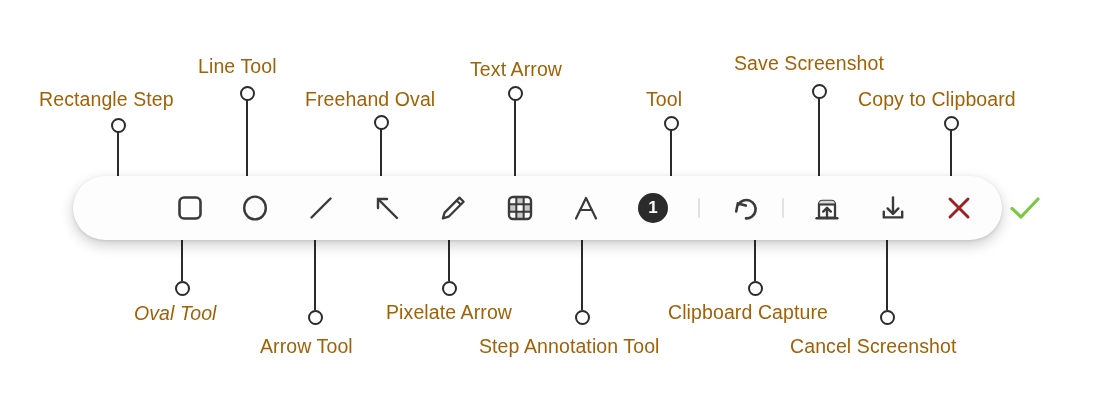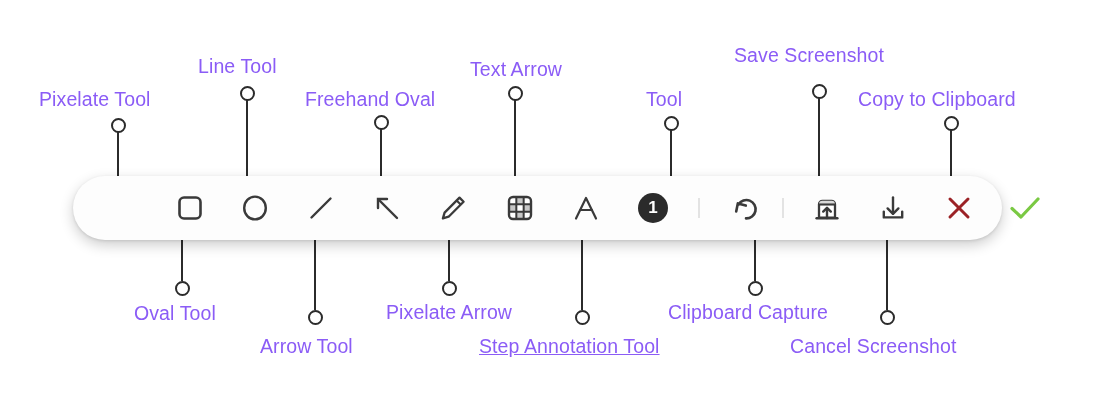--- a/index.html
+++ b/index.html
@@ -37,21 +37,21 @@
     border: 2px solid #2b2b2b;
     border-radius: 50%;
     background: #ffffff;
     box-sizing: border-box;
     left: -6.5px;
   }
   
   .callout-label {
     position: absolute;
     font-size: 19.5px;
-    color: #8b5cf6;
+    color: #a16207;
     white-space: nowrap;
     letter-spacing: 0.1px;
     line-height: 1;
   }
   
   #toolbar {
     position: absolute;
     left: 73px;
     top: 176px;
     width: 929px;
@@ -101,21 +101,21 @@
 </head>
 <body>
 
 <div id="stage">
 
   <div id="callout-layer">
       <div class="leader" style="left: 117px; top: 131px;">
         <div class="stem" style="height: 45px; top: 0px;"></div>
         <div class="knob" style="top: -13px;"></div>
       </div>
-      <div class="callout-label" style="left: 39px; top: 90px;">Pixelate Tool</div>
+      <div class="callout-label" style="left: 39px; top: 90px;">Rectangle Step</div>
       <div class="leader" style="left: 246px; top: 99px;">
         <div class="stem" style="height: 77px; top: 0px;"></div>
         <div class="knob" style="top: -13px;"></div>
       </div>
       <div class="callout-label" style="left: 198px; top: 57px;">Line Tool</div>
       <div class="leader" style="left: 380px; top: 128px;">
         <div class="stem" style="height: 48px; top: 0px;"></div>
         <div class="knob" style="top: -13px;"></div>
       </div>
       <div class="callout-label" style="left: 305px; top: 90px;">Freehand Oval</div>
@@ -126,46 +126,46 @@
       <div class="callout-label" style="left: 470px; top: 60px;">Text Arrow</div>
       <div class="leader" style="left: 670px; top: 129px;">
         <div class="stem" style="height: 47px; top: 0px;"></div>
         <div class="knob" style="top: -13px;"></div>
       </div>
       <div class="callout-label" style="left: 646px; top: 90px;">Tool</div>
       <div class="leader" style="left: 818px; top: 97px;">
         <div class="stem" style="height: 79px; top: 0px;"></div>
         <div class="knob" style="top: -13px;"></div>
       </div>
-      <div class="callout-label" style="left: 734px; top: 46px;">Save Screenshot</div>
+      <div class="callout-label" style="left: 734px; top: 54px;">Save Screenshot</div>
       <div class="leader" style="left: 950px; top: 129px;">
         <div class="stem" style="height: 47px; top: 0px;"></div>
         <div class="knob" style="top: -13px;"></div>
       </div>
       <div class="callout-label" style="left: 858px; top: 90px;">Copy to Clipboard</div>
       <div class="leader" style="left: 181px; top: 240px;">
         <div class="stem" style="height: 41px; top: 0px;"></div>
         <div class="knob" style="top: 41px;"></div>
       </div>
-      <div class="callout-label" style="left: 134px; top: 304px;">Oval Tool</div>
+      <div class="callout-label" style="left: 134px; top: 304px; font-style: italic;">Oval Tool</div>
       <div class="leader" style="left: 314px; top: 240px;">
         <div class="stem" style="height: 70px; top: 0px;"></div>
         <div class="knob" style="top: 70px;"></div>
       </div>
       <div class="callout-label" style="left: 260px; top: 337px;">Arrow Tool</div>
       <div class="leader" style="left: 448px; top: 240px;">
         <div class="stem" style="height: 41px; top: 0px;"></div>
         <div class="knob" style="top: 41px;"></div>
       </div>
       <div class="callout-label" style="left: 386px; top: 303px;">Pixelate Arrow</div>
       <div class="leader" style="left: 581px; top: 240px;">
         <div class="stem" style="height: 70px; top: 0px;"></div>
         <div class="knob" style="top: 70px;"></div>
       </div>
-      <div class="callout-label" style="left: 479px; top: 337px; text-decoration: underline;">Step Annotation Tool</div>
+      <div class="callout-label" style="left: 479px; top: 337px;">Step Annotation Tool</div>
       <div class="leader" style="left: 754px; top: 240px;">
         <div class="stem" style="height: 41px; top: 0px;"></div>
         <div class="knob" style="top: 41px;"></div>
       </div>
       <div class="callout-label" style="left: 668px; top: 303px;">Clipboard Capture</div>
       <div class="leader" style="left: 886px; top: 240px;">
         <div class="stem" style="height: 70px; top: 0px;"></div>
         <div class="knob" style="top: 70px;"></div>
       </div>
       <div class="callout-label" style="left: 790px; top: 337px; text-align: right;">Cancel Screenshot</div>

